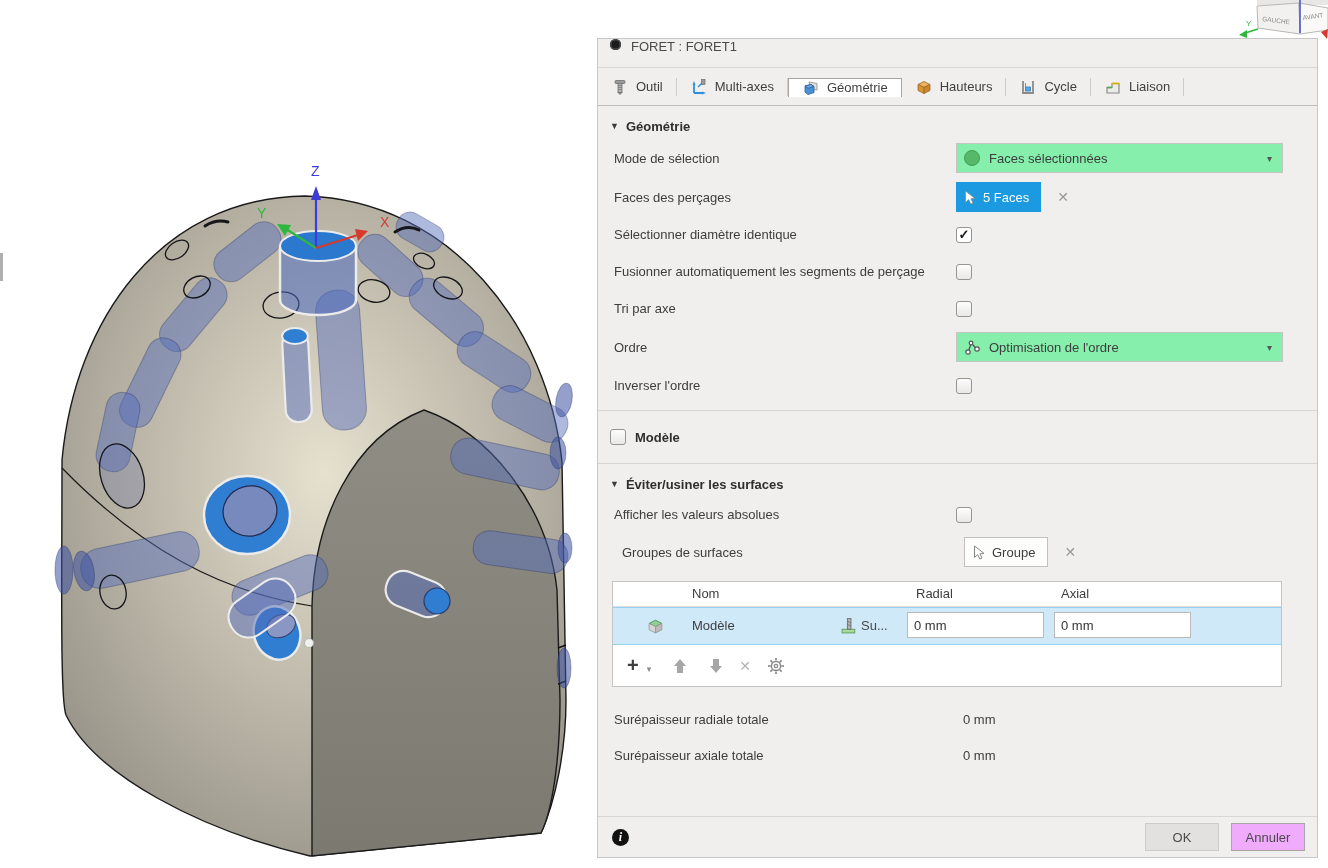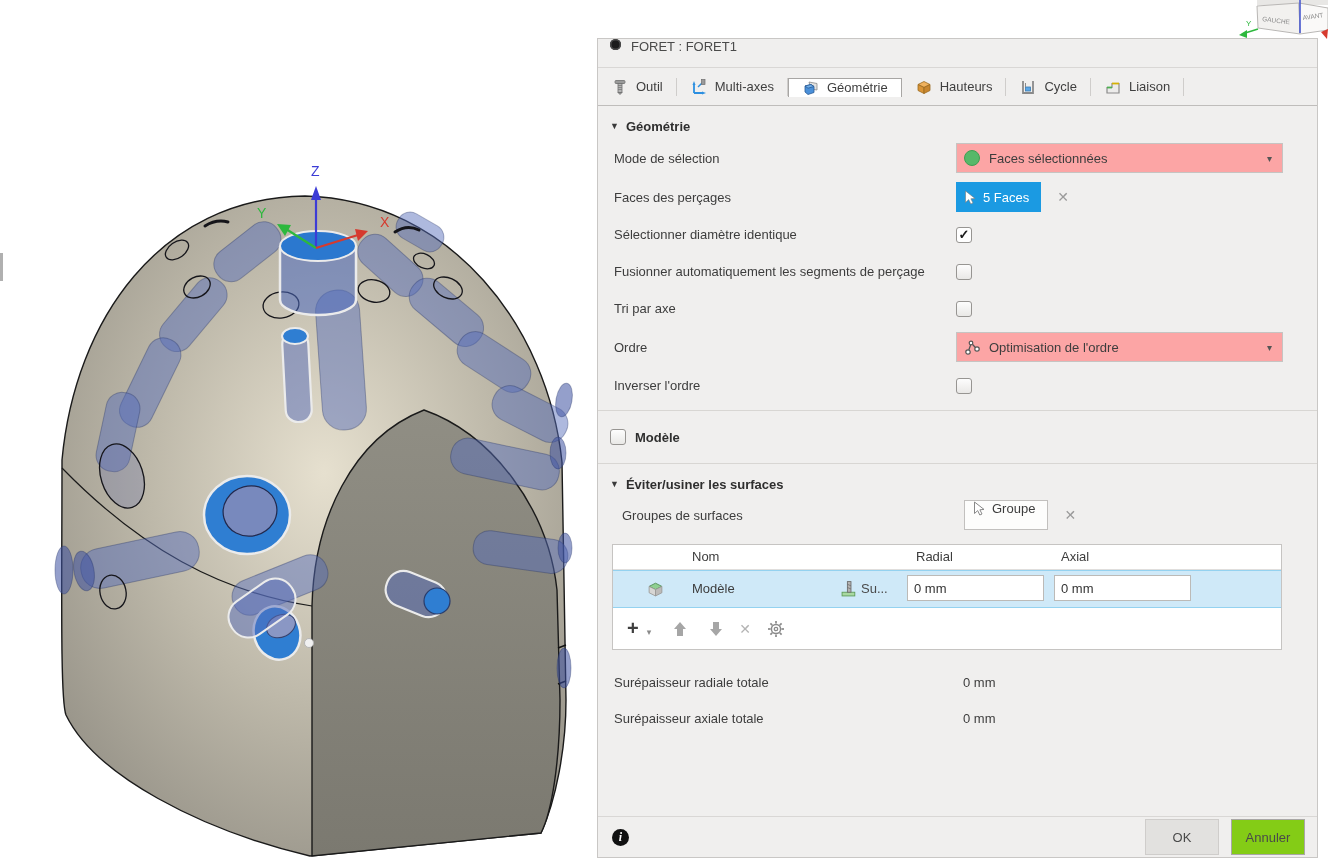--- a/index.html
+++ b/index.html
@@ -19,27 +19,27 @@
   .tab.active{background:#ffffff;border:1px solid #a8a6a4;border-bottom:none;margin-bottom:-1px;z-index:2;border-right:1px solid #a8a6a4;}
   .tab svg{flex:0 0 auto;}
   .content{flex:1 1 auto;position:relative;}
   .prow{position:relative;display:flex;align-items:center;height:37px;padding-left:16px;}
   .prow .ctrl{position:absolute;left:358px;display:flex;align-items:center;gap:16px;}
   .sec-head{display:flex;align-items:center;gap:7px;padding-left:12px;height:24px;margin-top:8px;
             font-weight:bold;color:#2e2e2e;}
   .sec-head .tri{font-size:9px;color:#3a3a3a;}
   .divider{height:1px;background:#d8d6d3;margin:6px 0;}
   
-  .dropdown{width:327px;height:30px;background:#fca5a5;border:1px solid #c6c4c2;box-sizing:border-box;
+  .dropdown{width:327px;height:30px;background:#86efac;border:1px solid #c6c4c2;box-sizing:border-box;
             display:flex;align-items:center;gap:9px;padding-left:7px;position:relative;}
   .dropdown .caret{position:absolute;right:10px;font-size:10px;color:#555;}
   .green-dot{width:16px;height:16px;border-radius:50%;background:#57b869;border:1px solid #3f9e52;box-sizing:border-box;}
   
   .chip-blue{height:30px;display:flex;align-items:center;gap:7px;padding:0 12px 0 8px;background:#1b9ae2;color:#fff;}
-  .chip-white{height:30px;display:flex;align-items:flex-start;gap:7px;padding:0 12px 0 8px;background:#fdfdfc;
+  .chip-white{height:30px;display:flex;align-items:center;gap:7px;padding:0 12px 0 8px;background:#fdfdfc;
               border:1px solid #c2c0be;color:#3d3d3d;box-sizing:border-box;}
   .xmark{color:#9a9a9a;font-size:14px;}
   
   .cb{width:16px;height:16px;border:1px solid #979592;border-radius:3px;box-sizing:border-box;
       background:linear-gradient(#fdfdfd,#e9e8e6);display:flex;align-items:center;justify-content:center;}
   .cb.checked{background:#ffffff;}
   .cb .mark{font-size:13px;font-weight:bold;color:#1a1a1a;line-height:1;}
   .lbl-bold{font-weight:bold;color:#2e2e2e;}
   
   .stable{margin:10px 0 12px 14px;width:670px;background:#ffffff;border:1px solid #c6c4c2;box-sizing:border-box;}
@@ -59,23 +59,23 @@
   .ttools .smallcaret{font-size:9px;color:#8a8a8a;margin:6px 0 0 8px;}
   .ttools .gap{width:22px;}
   .ttools .xgray{color:#b3b3b3;font-size:14px;margin:0 16px;}
   
   .total-val{position:absolute;left:365px;}
   .dlg-footer{flex:0 0 auto;height:40px;border-top:1px solid #d9d7d5;display:flex;align-items:center;
               padding:0 12px 0 14px;}
   .info-dot{width:17px;height:17px;border-radius:50%;background:#111;color:#fff;display:flex;align-items:center;
             justify-content:center;font-family:"Liberation Serif",serif;font-weight:bold;font-style:italic;font-size:12px;}
   .spacer{flex:1;}
-  .btn{width:74px;height:36px;display:flex;align-items:center;justify-content:center;color:#4a4a4a;box-sizing:border-box;}
+  .btn{width:74px;height:28px;display:flex;align-items:center;justify-content:center;color:#4a4a4a;box-sizing:border-box;}
   .btn-ok{background:#e2e1df;border:1px solid #cfcdcb;margin-right:12px;}
-  .btn-cancel{background:#84cc16;border:1px solid #a9a7a5;}
+  .btn-cancel{background:#f0abfc;border:1px solid #a9a7a5;}
 </style>
 </head>
 <body>
 
 <div class="stage">
 
   
   <svg width="1328" height="868" viewBox="0 0 1328 868">
     <defs>
       <radialGradient id="gDome" cx="0.52" cy="0.42" r="0.78">
@@ -334,20 +334,26 @@
         <span class="lbl-bold">Modèle</span>
       </div>
 
       <div class="divider"></div>
 
       <div class="sec-head">
         <span class="tri">▼</span>
         <span>Éviter/usiner les surfaces</span>
       </div>
 
+      <div class="prow">
+        <span>Afficher les valeurs absolues</span>
+        <div class="ctrl">
+            <span class="cb"></span>
+          </div>
+      </div>
 
       <div class="prow" style="height:38px;margin-left:8px;">
         <span>Groupes de surfaces</span>
         <div class="ctrl">
           <div class="chip-white">
             <svg width="12" height="15" viewBox="0 0 11 15">
               <path d="M1 1 L1 12.5 L4.2 9.6 L6.3 14 L8.5 13 L6.4 8.8 L10.5 8.4 Z" fill="#ffffff" stroke="#888" stroke-width="1"></path>
             </svg>
             <span>Groupe</span>
           </div>

